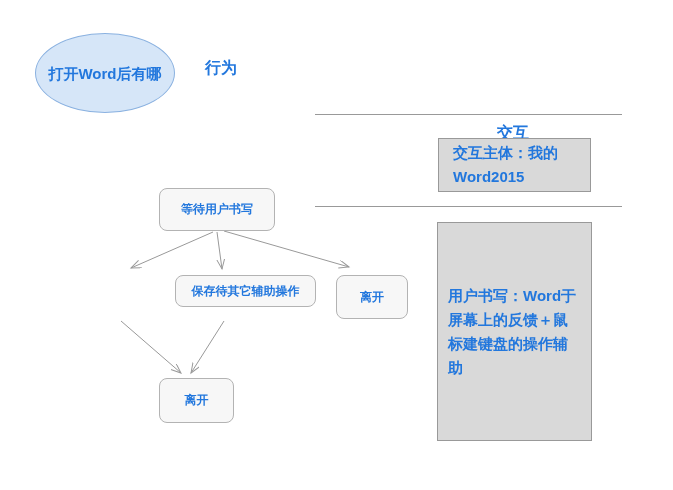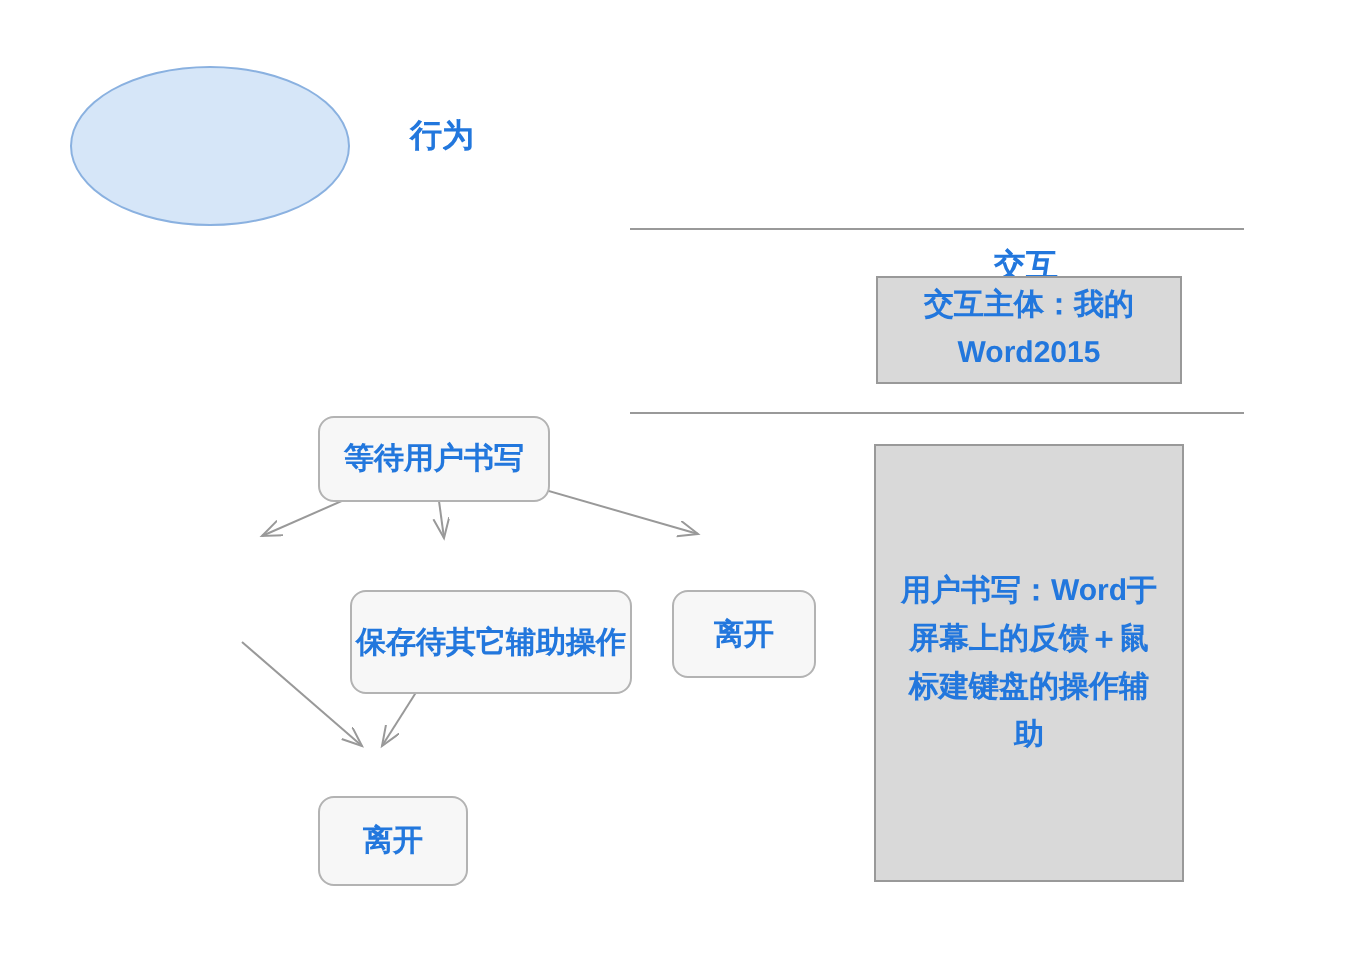--- a/index.html
+++ b/index.html
@@ -53,40 +53,38 @@
   }
   .divider-top{top:114px;}
   .divider-bottom{top:206px;}
   .panel{
     position:absolute;
     background:var(--panel-fill);
     border:1px solid var(--panel-border);
     color:var(--accent-blue);
     font-size:15px;font-weight:600;line-height:24px;
     display:flex;align-items:center;justify-content:center;
-    text-align:center;
     box-sizing:border-box;
   }
   .panel-me{left:438px;top:138px;width:153px;height:54px;padding:0 14px;}
   .panel-word{left:437px;top:222px;width:155px;height:219px;padding:0 10px;}
   .node{
     position:absolute;
     background:var(--node-fill);
     border:1px solid var(--node-border);
     border-radius:8px;
     color:var(--accent-blue);
-    font-size:15px;font-weight:600;
+    font-size:12px;font-weight:600;
     display:flex;align-items:center;justify-content:center;
     text-align:left;white-space:nowrap;
     box-sizing:border-box;
-    margin-top:20px;
   }
   .node-wait{left:159px;top:188px;width:116px;height:43px;}
   .node-write{left:84px;top:276px;width:73px;height:44px;}
-  .node-save{left:175px;top:275px;width:141px;height:52px;}
+  .node-save{left:175px;top:275px;width:141px;height:32px;}
   .node-leave-top{left:336px;top:275px;width:72px;height:44px;}
   .node-leave-bottom{left:159px;top:378px;width:75px;height:45px;}
 </style>
 </head>
 <body>
 
 <div class="canvas">
 
   <svg class="edges" width="673" height="490" viewBox="0 0 673 490" xmlns="http://www.w3.org/2000/svg">
     <defs>
@@ -96,21 +94,21 @@
     </defs>
     <line x1="213" y1="232" x2="131" y2="268" stroke="#999999" stroke-width="1" marker-end="url(#arrow-open)"></line>
     <line x1="217" y1="232" x2="222" y2="269" stroke="#999999" stroke-width="1" marker-end="url(#arrow-open)"></line>
     <line x1="224" y1="231" x2="349" y2="267" stroke="#999999" stroke-width="1" marker-end="url(#arrow-open)"></line>
     <line x1="121" y1="321" x2="181" y2="373" stroke="#999999" stroke-width="1" marker-end="url(#arrow-open)"></line>
     <line x1="224" y1="321" x2="191" y2="373" stroke="#999999" stroke-width="1" marker-end="url(#arrow-open)"></line>
   </svg>
 
   <div class="bubble">
     <span>
-      <br>
+      <span>打开Word后有哪</span><br>
     </span>
   </div>
 
   <div class="col-header header-behavior">行为</div>
 
   <div class="col-header header-interaction">交互</div>
 
   <div class="divider divider-top"></div>
   <div class="divider divider-bottom"></div>
 

